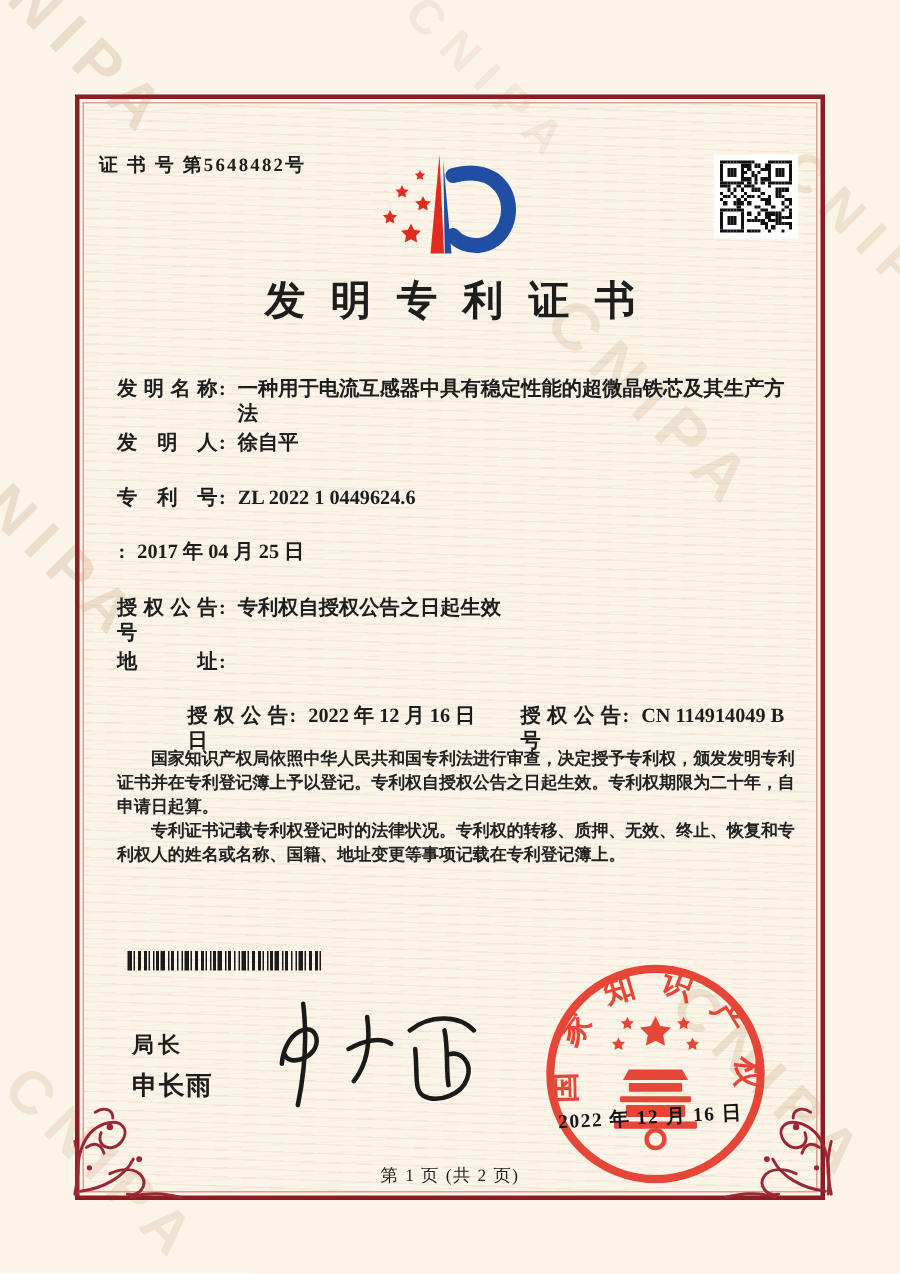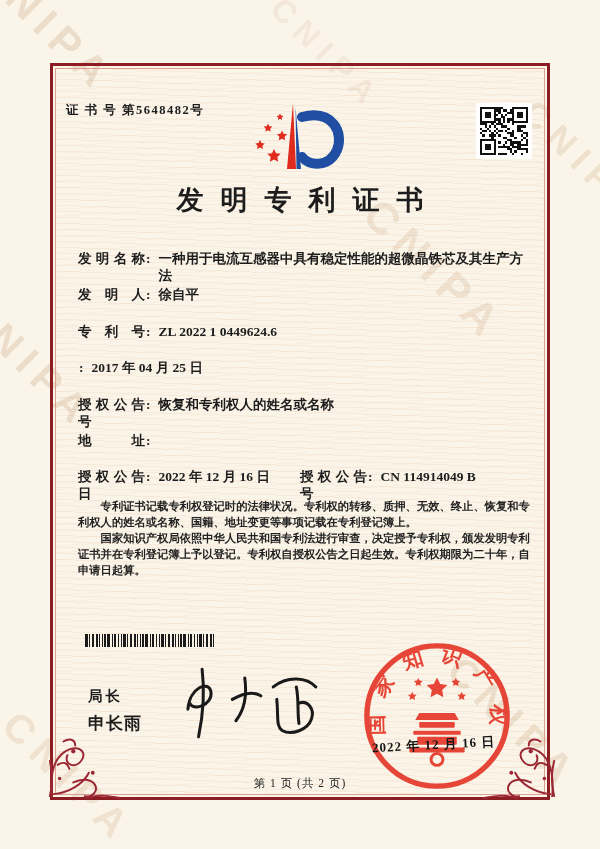--- a/index.html
+++ b/index.html
@@ -27,21 +27,21 @@
   .qr i{display:block;}
   .qr i.on{background:#111;}
   .logo{position:absolute;left:247px;top:97px;}
   .title{position:absolute;left:0;top:182px;width:600px;text-align:center;
          font-size:27px;font-weight:600;letter-spacing:17px;text-indent:17px;}
   .fields{position:absolute;left:78px;top:250px;width:454px;font-size:13.5px;font-weight:600;}
   .frow{height:36.4px;display:flex;align-items:flex-start;line-height:17px;}
   .flabel{display:inline-block;width:67px;text-align:justify;text-align-last:justify;flex:0 0 67px;}
   .fcolon{margin-left:1px;}
   .fvalue{margin-left:8px;}
-  .pair1{display:flex;width:222px;flex:0 0 222px;}
+  .pair1{display:flex;width:222px;flex:0 0 222px;margin-left:47px;}
   .pair2{display:flex;}
   .paras{position:absolute;left:78px;top:498px;width:452px;font-size:11.3px;line-height:16px;font-weight:600;color:#222;}
   .paras p{margin:0;text-indent:2em;}
   .barcode{position:absolute;left:85px;top:634px;width:155px;height:13px;display:flex;align-items:stretch;}
   .barcode span{background:#1b1b1b;flex:0 0 auto;}
   .sig-title{position:absolute;left:88px;top:687px;font-size:14.5px;font-weight:700;
              font-family:"Liberation Sans","DejaVu Sans",sans-serif;letter-spacing:3px;}
   .sig-name{position:absolute;left:88px;top:712px;font-size:17px;font-weight:700;
             font-family:"Liberation Sans","DejaVu Sans",sans-serif;letter-spacing:1px;}
   .signature{position:absolute;left:163px;top:660px;}
@@ -586,43 +586,43 @@
         <span class="fcolon">:</span>
       <span class="fvalue">ZL 2022 1 0449624.6</span>
     </div>
     <div class="frow">
         <span class="fcolon">:</span>
       <span class="fvalue">2017 年 04 月 25 日</span>
     </div>
     <div class="frow">
       <span class="flabel">授权公告号</span>
         <span class="fcolon">:</span>
-      <span class="fvalue">恢复和专利权人的姓名或名称</span>
+      <span class="fvalue">专利权自授权公告之日起生效</span>
     </div>
     <div class="frow">
       <span class="flabel">地址</span>
         <span class="fcolon">:</span>
     </div>
     <div class="frow">
       <span class="pair1">
         <span class="flabel">授权公告日</span>
           <span class="fcolon">:</span>
         <span class="fvalue">2022 年 12 月 16 日</span>
       </span>
       <span class="pair2">
         <span class="flabel">授权公告号</span>
           <span class="fcolon">:</span>
         <span class="fvalue">CN 114914049 B</span>
       </span>
     </div>
   </div>
 
   <div class="paras">
+    <p>国家知识产权局依照中华人民共和国专利法进行审查，决定授予专利权，颁发发明专利证书并在专利登记簿上予以登记。专利权自授权公告之日起生效。专利权期限为二十年，自申请日起算。</p>
     <p>专利证书记载专利权登记时的法律状况。专利权的转移、质押、无效、终止、恢复和专利权人的姓名或名称、国籍、地址变更等事项记载在专利登记簿上。</p>
-    <p>国家知识产权局依照中华人民共和国专利法进行审查，决定授予专利权，颁发发明专利证书并在专利登记簿上予以登记。专利权自授权公告之日起生效。专利权期限为二十年，自申请日起算。</p>
   </div>
 
   <div class="barcode">
       <span style="width: 3px; margin-right: 1px;"></span>
       <span style="width: 1px; margin-right: 2px;"></span>
       <span style="width: 2px; margin-right: 2px;"></span>
       <span style="width: 2px; margin-right: 1px;"></span>
       <span style="width: 1px; margin-right: 2px;"></span>
       <span style="width: 1px; margin-right: 1px;"></span>
       <span style="width: 2px; margin-right: 1px;"></span>

